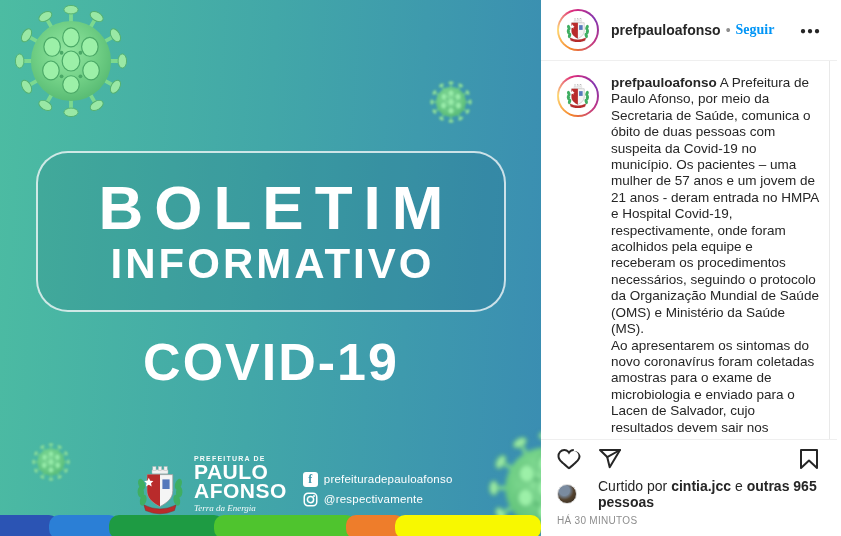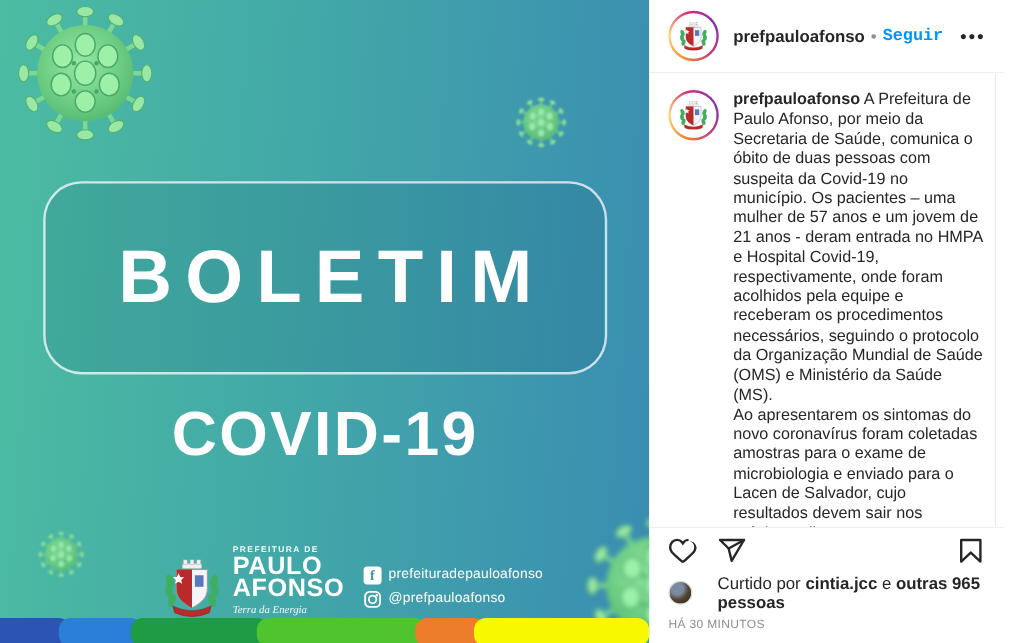--- a/index.html
+++ b/index.html
@@ -77,21 +77,21 @@
     display: flex; align-items: center; justify-content: center; overflow: hidden;
   }
   .avatar-inner svg { width: 70%; height: 70%; }
   .avatar-sm { width: 20px; height: 20px; border-radius: 50%; flex-shrink: 0;
     background: radial-gradient(circle at 35% 30%, #7a8ba0 0 30%, #54432f 55%, #2c241a 100%);
     border: 1px solid #dbdbdb;
   }
   .user-row { display: flex; align-items: center; gap: 5px; margin-left: 12px; font-size: 14px; }
   .username { font-weight: 700; color: #262626; }
   .dot-sep { color: #8e8e8e; }
-  .follow-btn { font-weight: 700; border: none; background: none; font-size: 14px; cursor: pointer; font-family: Liberation Mono, monospace; }
+  .follow-btn { font-weight: 700; border: none; background: none; font-size: 14px; cursor: pointer; font-family: Liberation Serif, serif; }
   .more-btn { margin-left: auto; border: none; background: none; font-size: 10px; letter-spacing: 1px; color: #262626; cursor: pointer; font-weight: 700; }
 
   .pd-caption {
     position: relative; flex: 1; overflow: hidden; padding: 14px 16px 0 16px;
     display: flex; align-items: flex-start;
   }
   .caption-text {
     margin-left: 12px; width: 226px; font-size: 13.5px; line-height: 16.4px; color: #262626;
     white-space: pre-line;
   }
@@ -185,20 +185,21 @@
     </svg>
   <svg class="virus v3" viewBox="0 0 100 100">
       <use href="#virus-shape"></use>
     </svg>
   <svg class="virus v4" viewBox="0 0 100 100">
       <use href="#virus-shape"></use>
     </svg>
 
   <div class="title-panel">
     <div class="title-line1">BOLETIM</div>
+    <div class="title-line2">INFORMATIVO</div>
   </div>
   <div class="subtitle">COVID-19</div>
 
   <div class="image-footer">
     <svg class="crest" viewBox="0 0 60 60">
         <use href="#crest-shape"></use>
       </svg>
     <div class="org-block">
       <div class="org-small">PREFEITURA DE</div>
       <div class="org-name">PAULO</div>
@@ -210,21 +211,21 @@
       <div class="social-row">
         <div class="fb-badge">f</div>
         <span class="social-text">prefeituradepauloafonso</span>
       </div>
       <div class="social-row">
         <svg class="ig-badge" viewBox="0 0 24 24">
           <rect x="2" y="2" width="20" height="20" rx="6" fill="none" stroke="#fff" stroke-width="2.4"></rect>
           <circle cx="12" cy="12" r="5" fill="none" stroke="#fff" stroke-width="2.4"></circle>
           <circle cx="17.6" cy="6.4" r="1.6" fill="#fff"></circle>
         </svg>
-        <span class="social-text">@prefpauloafonso</span>
+        <span class="social-text">@respectivamente</span>
       </div>
     </div>
   </div>
 
   <div class="color-stripe">
       <div class="stripe-seg" style="background-color: rgb(43, 84, 180); width: 62px;"></div>
       <div class="stripe-seg" style="background-color: rgb(43, 127, 214); width: 74px;"></div>
       <div class="stripe-seg" style="background-color: rgb(30, 155, 67); width: 120px;"></div>
       <div class="stripe-seg" style="background-color: rgb(79, 196, 46); width: 150px;"></div>
       <div class="stripe-seg" style="background-color: rgb(238, 125, 43); width: 62px;"></div>

